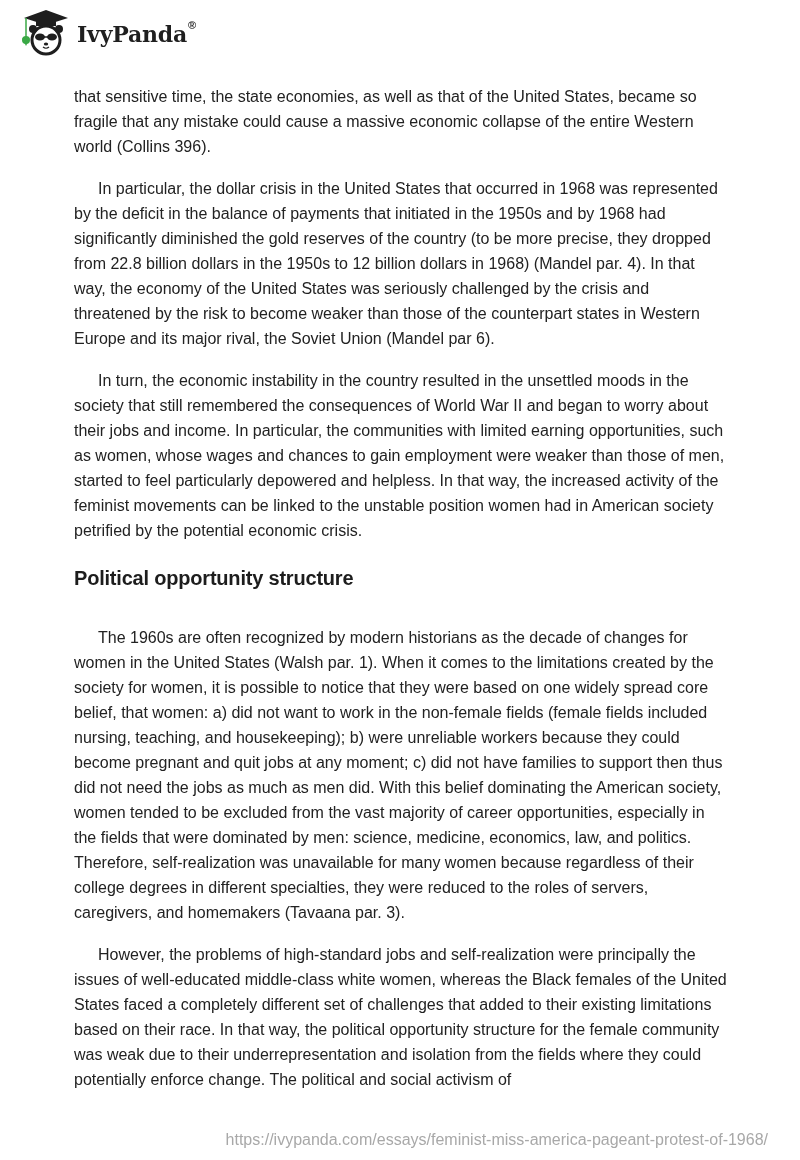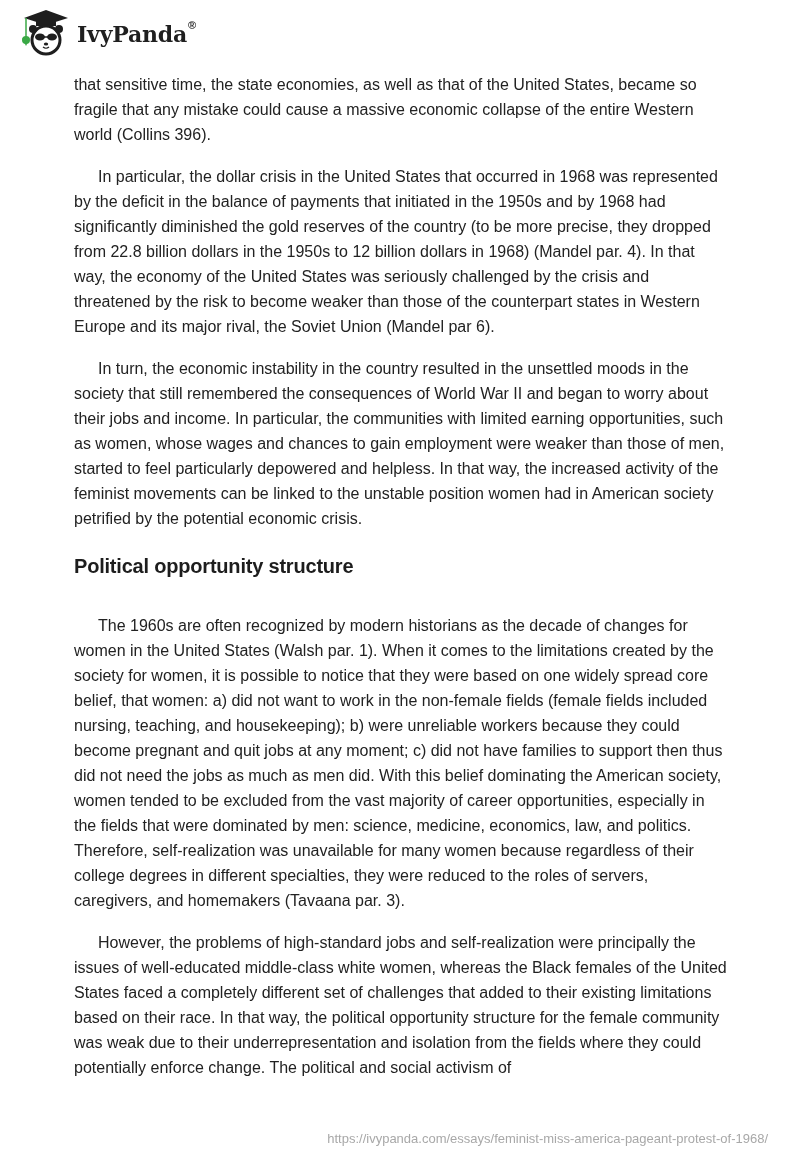--- a/index.html
+++ b/index.html
@@ -6,23 +6,23 @@
     body { width: 800px; height: 1160px; position: relative; overflow: hidden; font-family: "Liberation Sans", sans-serif; color: #222222; }
     .header { position: absolute; left: 0; top: 0; width: 644px; height: 64px; }
     .logo { position: absolute; left: 18px; top: 8px; display: flex; align-items: center; }
     .logo svg { width: 56px; height: 48px; display: block; }
     .brand { font-family: "DejaVu Serif", serif; font-weight: bold; font-size: 22px; color: #1f1f1f; margin-left: 3px; margin-top: 4px; letter-spacing: -0.2px; }
     .brand sup { font-size: 11px; font-family: "Liberation Sans", sans-serif; vertical-align: top; position: relative; top: -2px; margin-left: 1px; }
     .doc-title { position: absolute; right: 34px; top: 14px; font-size: 13px; color: #8a8a8a; }
     .content { position: absolute; left: 74px; top: 72px; width: 656px; }
     p { margin: 0 0 17px 0; font-size: 16px; line-height: 25px; color: #222222; }
     p.indent { text-indent: 24px; }
-    p.first { margin-bottom: 17px; }
+    p.first { margin-bottom: 17px; margin-top: 12px; }
     h2 { font-size: 20px; font-weight: bold; margin: 18px 0 30px 0; color: #1d1d1d; letter-spacing: -0.2px; line-height: 34px; }
-    .footer-url { position: absolute; right: 32px; top: 1131px; font-size: 13px; color: #a8a8a8; }
+    .footer-url { position: absolute; right: 32px; top: 1131px; font-size: 16px; color: #a8a8a8; }
   </style>
 </head>
 <body>
 
 <div class="header">
   <div class="logo">
     <span>
       <svg viewBox="0 0 56 48">
 
         <polygon points="6,10 28,2 50,10 28,17" fill="#1e1e1e"></polygon>

